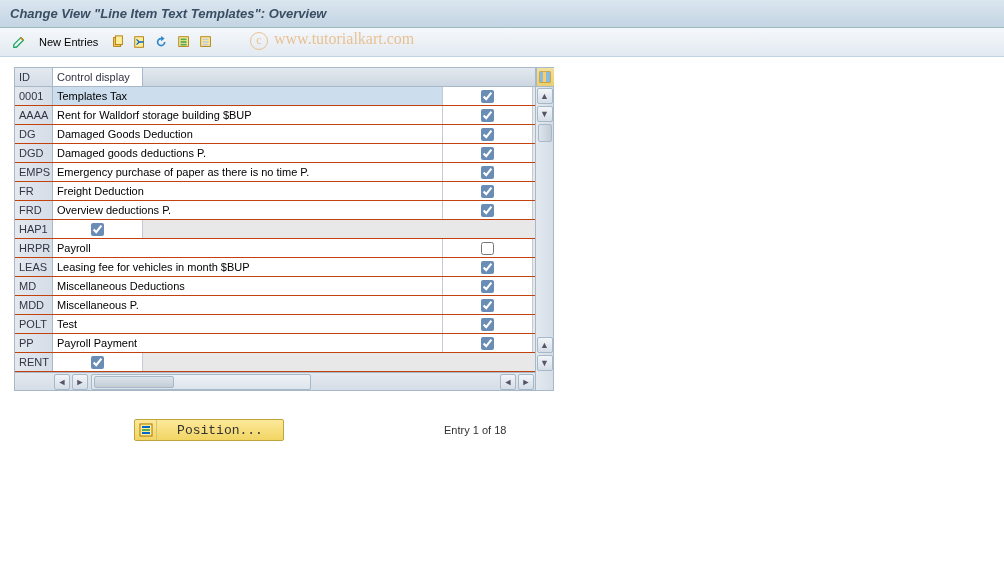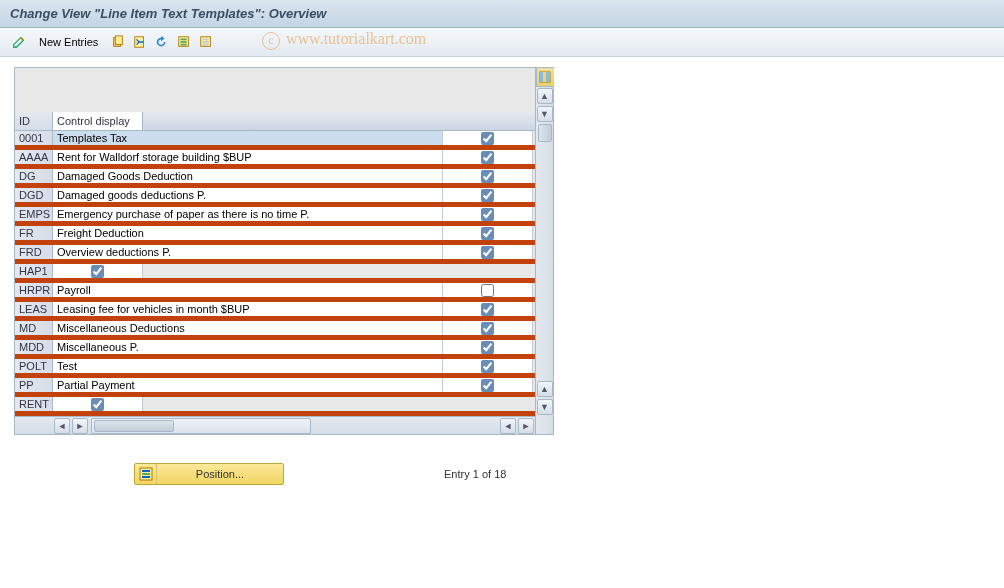--- a/index.html
+++ b/index.html
@@ -40,21 +40,21 @@
       font-size: 11px;
       cursor: pointer;
       border-radius: 2px;
     }
     .toolbar-btn {
       padding: 0 6px;
       border: 1px solid transparent;
     }
     .watermark {
       position: absolute;
-      left: 262px;
+      left: 250px;
       top: 2px;
       color: rgba(230,160,80,0.6);
       font-size: 16px;
       font-family: Georgia, serif;
       pointer-events: none;
     }
     .watermark-c {
       display: inline-block;
       width: 18px; height: 18px;
       border: 1.5px solid rgba(230,160,80,0.6);
@@ -94,21 +94,21 @@
     .grid-header-cell {
       color: #334;
       font-weight: normal;
       background: linear-gradient(#e4e9ef, #ccd6e1);
       border-right: 1px solid #a7b8c9;
     }
     .col-id { width: 38px; background: linear-gradient(#e4e9ef, #d5dde7); color:#334; }
     .col-text { width: 390px; background: #fff; }
     .col-text.selected { background: #ccddee; }
     .col-ctrl { width: 90px; background: #fff; justify-content: center; }
-    .grid-body .grid-row { border-bottom: 5px solid #c2410c; }
+    .grid-body .grid-row { border-bottom: 1px solid #c2410c; }
     .grid-body .col-id {
       background: linear-gradient(to right,#e4e9ef,#d5dde7);
       border-right: 1px solid #a7b8c9;
     }
     .grid-corner-icon {
       width: 18px;
       display:flex; align-items:center; justify-content:center;
       background: linear-gradient(#f0e0a0,#e8d070);
       border-left:1px solid #a7b8c9;
     }
@@ -133,21 +133,21 @@
     }
     .vscroll-thumb {
       width:14px;
       background: linear-gradient(to right,#dde4ec,#c3ccd6);
       border:1px solid #a7b8c9;
       border-radius:2px;
       flex:0 0 18px;
       margin:1px;
     }
     .grid-wrapper { display:flex; }
-    .grid-inner { flex:1;margin-top:44px; }
+    .grid-inner { flex:1; }
     .hscroll-row {
       display:flex;
       height:18px;
       background: linear-gradient(#e4e9ef,#d5dde7);
       border-top:1px solid #a7b8c9;
       align-items:center;
     }
     .hscroll-spacer-left { width:38px; border-right:1px solid #a7b8c9; }
     .hscroll-track {
       flex:0 0 220px;
@@ -182,21 +182,21 @@
       border:1px solid #bfa63a;
       border-radius:2px;
       cursor:pointer;
     }
     .position-btn .pb-icon {
       width:22px; height:20px;
       display:flex;align-items:center;justify-content:center;
       border-right:1px solid #d8c470;
     }
     .position-btn .pb-label {
-      flex:1; text-align:center; font-size:11px; color:#333;
+      flex:1; text-align:center; font-size:13px; color:#333;font-family:Liberation Mono, monospace;
     }
     .entry-text { font-size:11px; color:#333; }
     input[type=checkbox]{ width:13px;height:13px; accent-color:#6a8db5;}
     .icon-svg { width:14px; height:14px; }
   </style>
 </head>
 <body>
 
 <div class="title-bar">
   <h1>Change View "Line Item Text Templates": Overview</h1>
@@ -340,21 +340,21 @@
             </div>
             <div class="grid-row">
               <div class="grid-cell col-id">POLT</div>
               <div class="grid-cell col-text">Test</div>
               <div class="grid-cell col-ctrl">
                 <input type="checkbox" checked="" style="">
               </div>
             </div>
             <div class="grid-row">
               <div class="grid-cell col-id">PP</div>
-              <div class="grid-cell col-text">Partial Payment</div>
+              <div class="grid-cell col-text">Payroll Payment</div>
               <div class="grid-cell col-ctrl">
                 <input type="checkbox" checked="" style="">
               </div>
             </div>
             <div class="grid-row">
               <div class="grid-cell col-id">RENT</div>
               <div class="grid-cell col-ctrl">
                 <input type="checkbox" checked="" style="">
               </div>
             </div>

